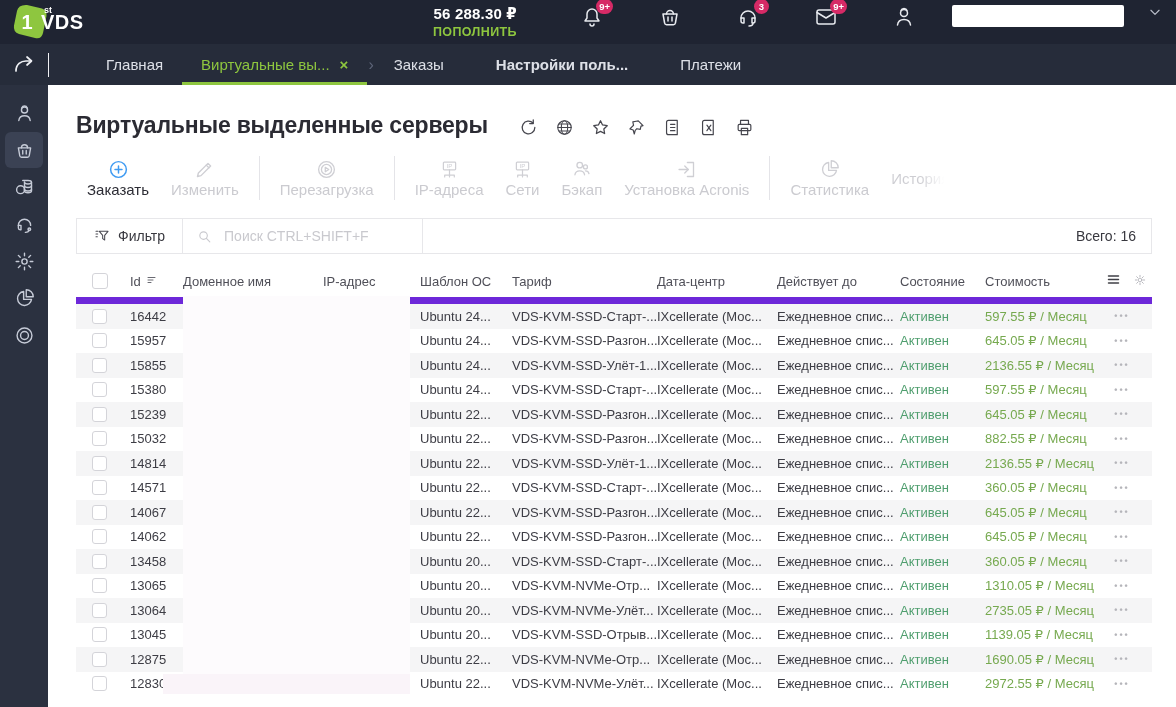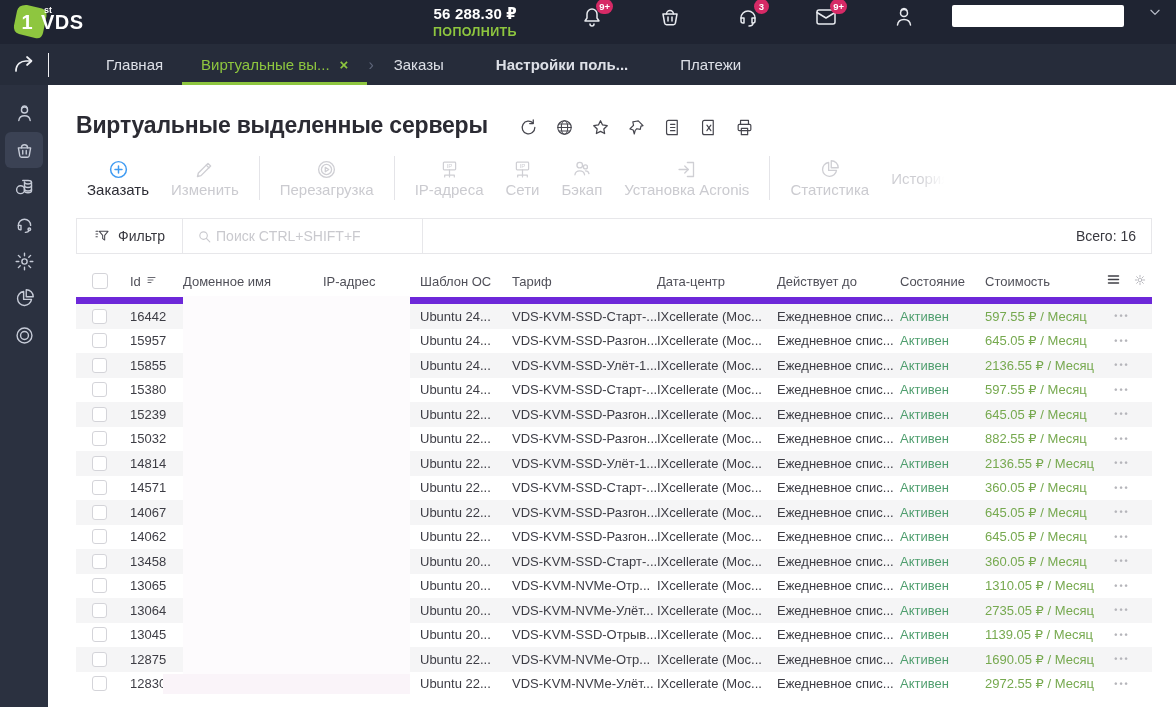--- a/index.html
+++ b/index.html
@@ -68,21 +68,21 @@
   .tdiv { width:1px; height:44px; background:#e4e4e8; margin:0 9px; }
   .fade-label { background:linear-gradient(90deg,#cdcdd2 0%,#cdcdd2 50%,rgba(205,205,210,0) 92%);
                 -webkit-background-clip:text; background-clip:text; color:transparent; }
 
   
   .filterbar { display:flex; align-items:center; margin:14px 24px 11px 28px; height:36px;
                border:1px solid #e7e7ea; background:#fff; font-size:14px; }
   .f-filter { display:flex; align-items:center; gap:8px; padding:0 17px; color:#38383f;
               height:100%; border-right:1px solid #e7e7ea; cursor:pointer; }
   .f-filter svg { width:16px; height:16px; color:#4a4a52; }
-  .f-search { display:flex; align-items:center; gap:4px; padding:0 14px; height:100%;
+  .f-search { display:flex; align-items:center; gap:12px; padding:0 14px; height:100%;
               border-right:1px solid #e7e7ea; width:240px; }
   .f-search svg { width:15px; height:15px; color:#c9c9ce; flex:none; }
   .f-search input { border:none; outline:none; font-size:14px; width:100%;
                     font-family:"Liberation Sans","DejaVu Sans",sans-serif; color:#3a3a42; }
   .f-search input::placeholder { color:#c9c9ce; }
   .f-total { margin-left:auto; padding-right:15px; color:#38383f; }
 
   
   .grid-cols { display:grid; grid-template-columns:54px 53px 140px 97px 92px 145px 120px 123px 85px 121px 1fr;
                align-items:center; }

